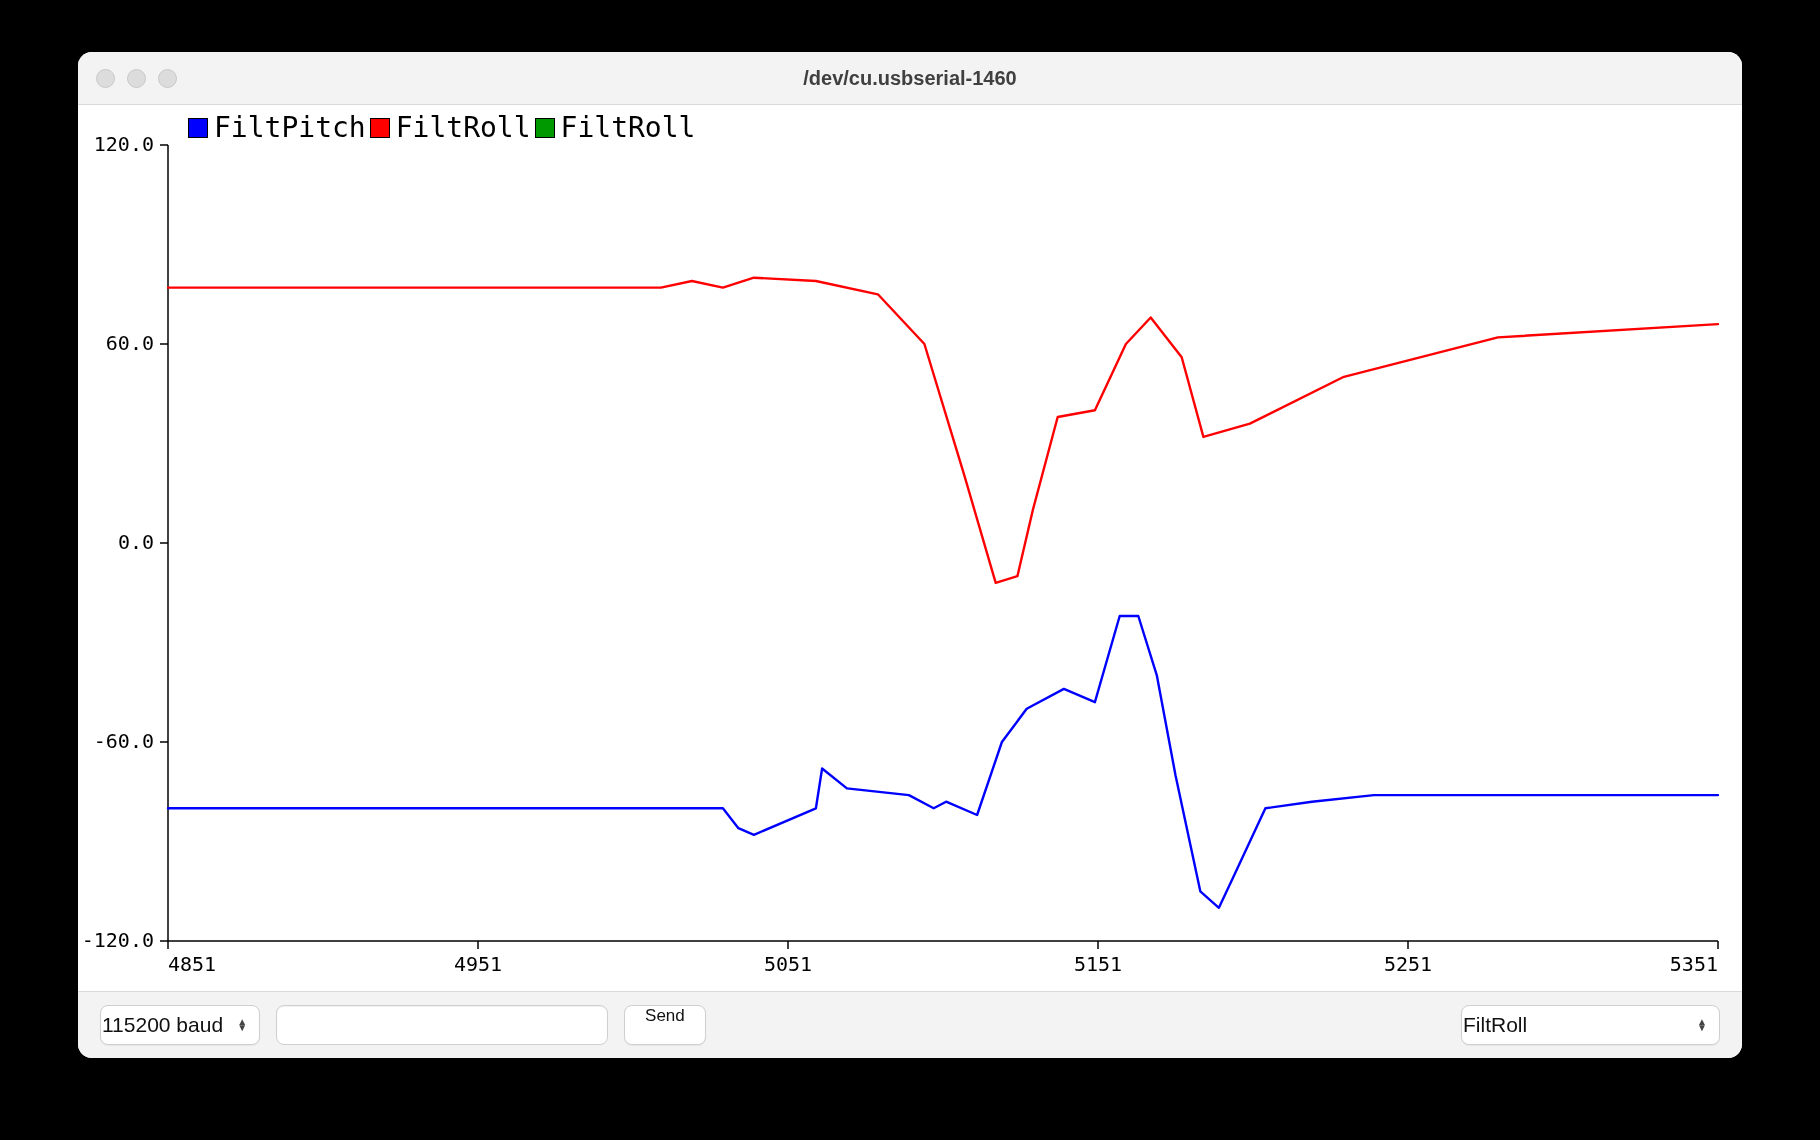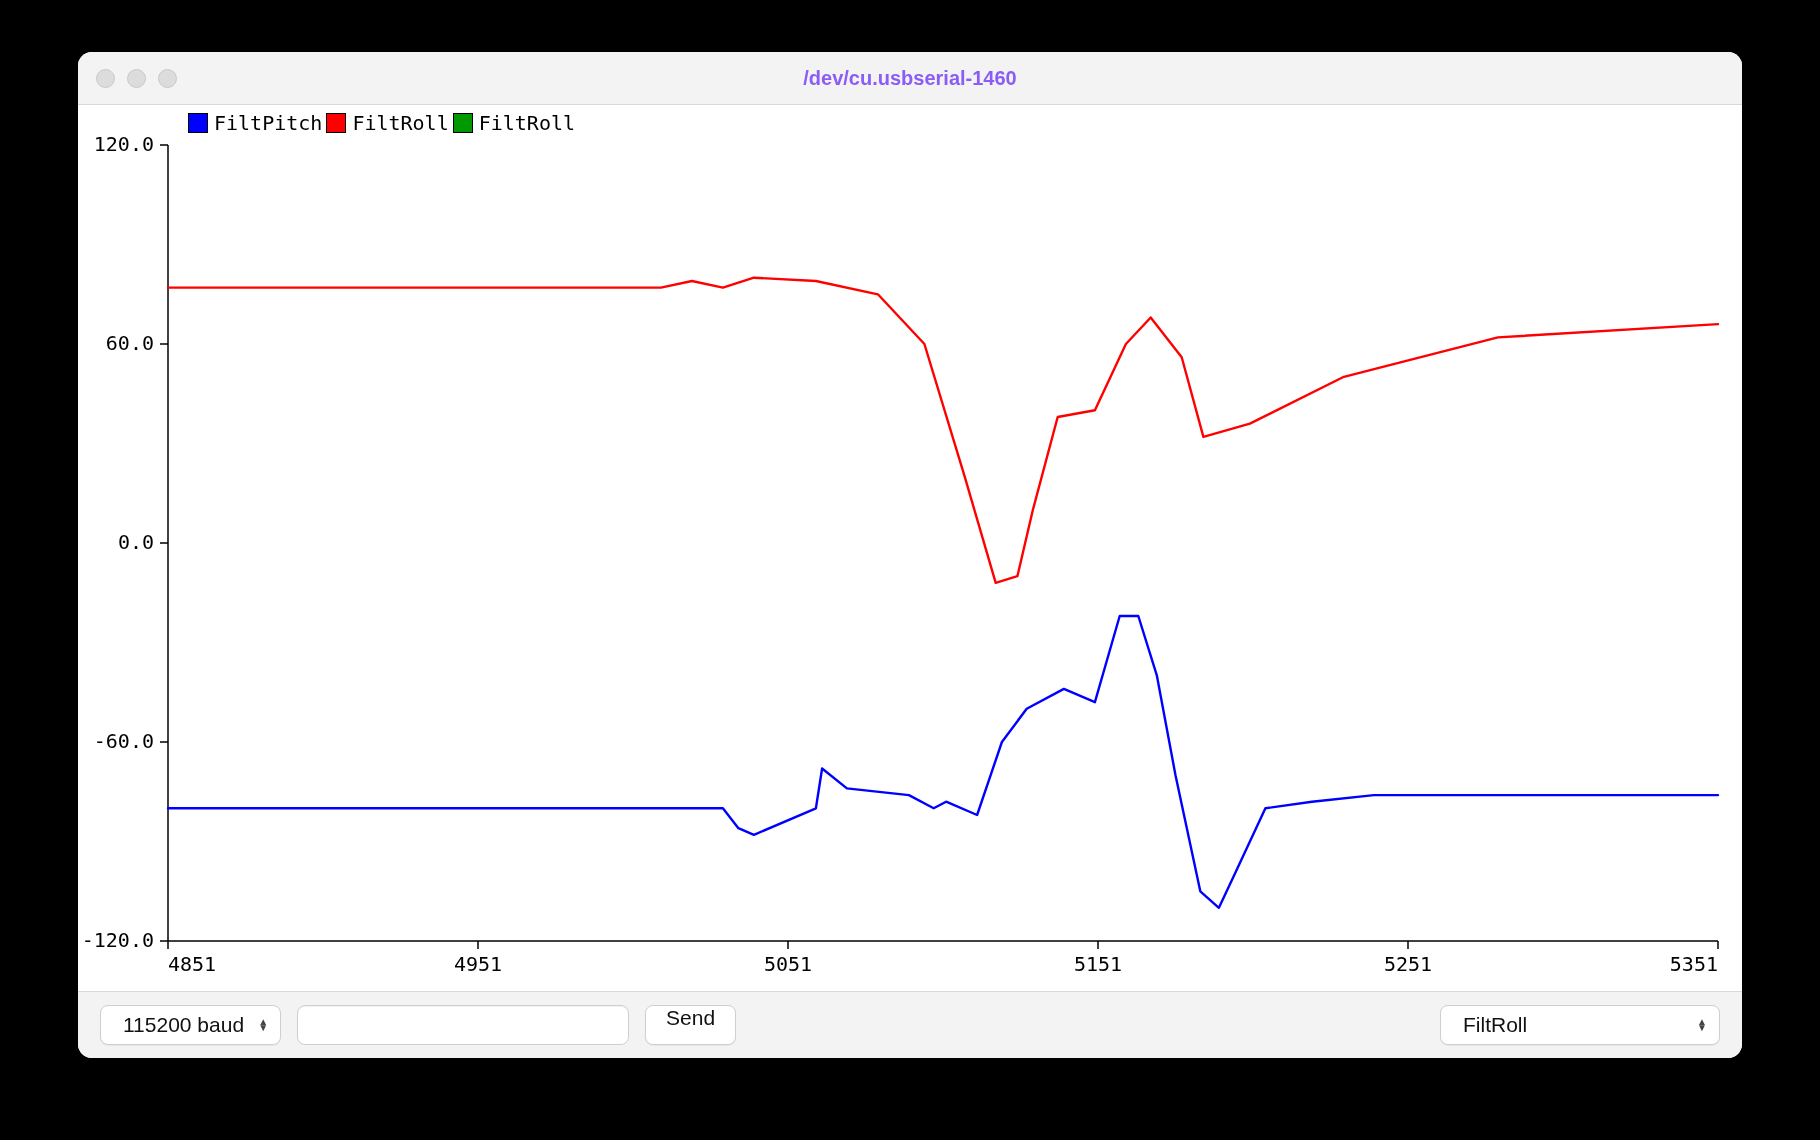--- a/index.html
+++ b/index.html
@@ -43,21 +43,21 @@
     border-radius: 50%;
     background: #dcdcdc;
     border: 1px solid #c9c9c9;
   }
   .title {
     position: absolute;
     left: 0; right: 0;
     text-align: center;
     font-weight: 700;
     font-size: 20px;
-    color: #8b5cf6;
+    color: #404040;
     pointer-events: none;
   }
   .plot-area {
     flex: 1 1 auto;
     position: relative;
     background: #fff;
   }
   .plot-svg {
     position: absolute;
     inset: 0;
@@ -69,21 +69,21 @@
     font-size: 20px;
     fill: #000;
   }
   .legend {
     position: absolute;
     top: 6px;
     left: 110px;
     display: flex;
     align-items: center;
     font-family: "Menlo", "Consolas", monospace;
-    font-size: 20px;
+    font-size: 28px;
     gap: 4px;
   }
   .legend .swatch {
     display: inline-block;
     width: 18px; height: 18px;
     margin-right: 2px;
     border: 1px solid #000;
   }
   .toolbar {
     height: 66px;
@@ -97,21 +97,21 @@
   }
   .mac-select, .mac-select-right {
     position: relative;
     height: 38px;
     background: #fff;
     border: 1px solid #cfcfcf;
     border-radius: 8px;
     box-shadow: 0 1px 1px rgba(0,0,0,0.05);
     display: flex;
     align-items: center;
-    padding: 0 36px 0 22px;
+    padding: 0 36px 0 1px;
     font-size: 21px;
     color: #111;
     cursor: default;
   }
   .mac-select .arrows, .mac-select-right .arrows {
     position: absolute;
     right: 10px;
     top: 50%;
     transform: translateY(-50%);
     width: 14px;
@@ -129,21 +129,21 @@
     border: 1px solid #cfcfcf;
     border-radius: 8px;
     box-shadow: inset 0 1px 1px rgba(0,0,0,0.06);
   }
   .mac-button {
     height: 38px;
     padding: 0 20px;
     background: #fff;
     border: 1px solid #cfcfcf;
     border-radius: 8px;
-    font-size: 21px;
+    font-size: 17px;
     color: #111;
     box-shadow: 0 1px 1px rgba(0,0,0,0.05);
     cursor: default;
   }
   .spacer { flex: 1 1 auto; }
 </style>
 </head>
 <body>
 
 <div class="window">

